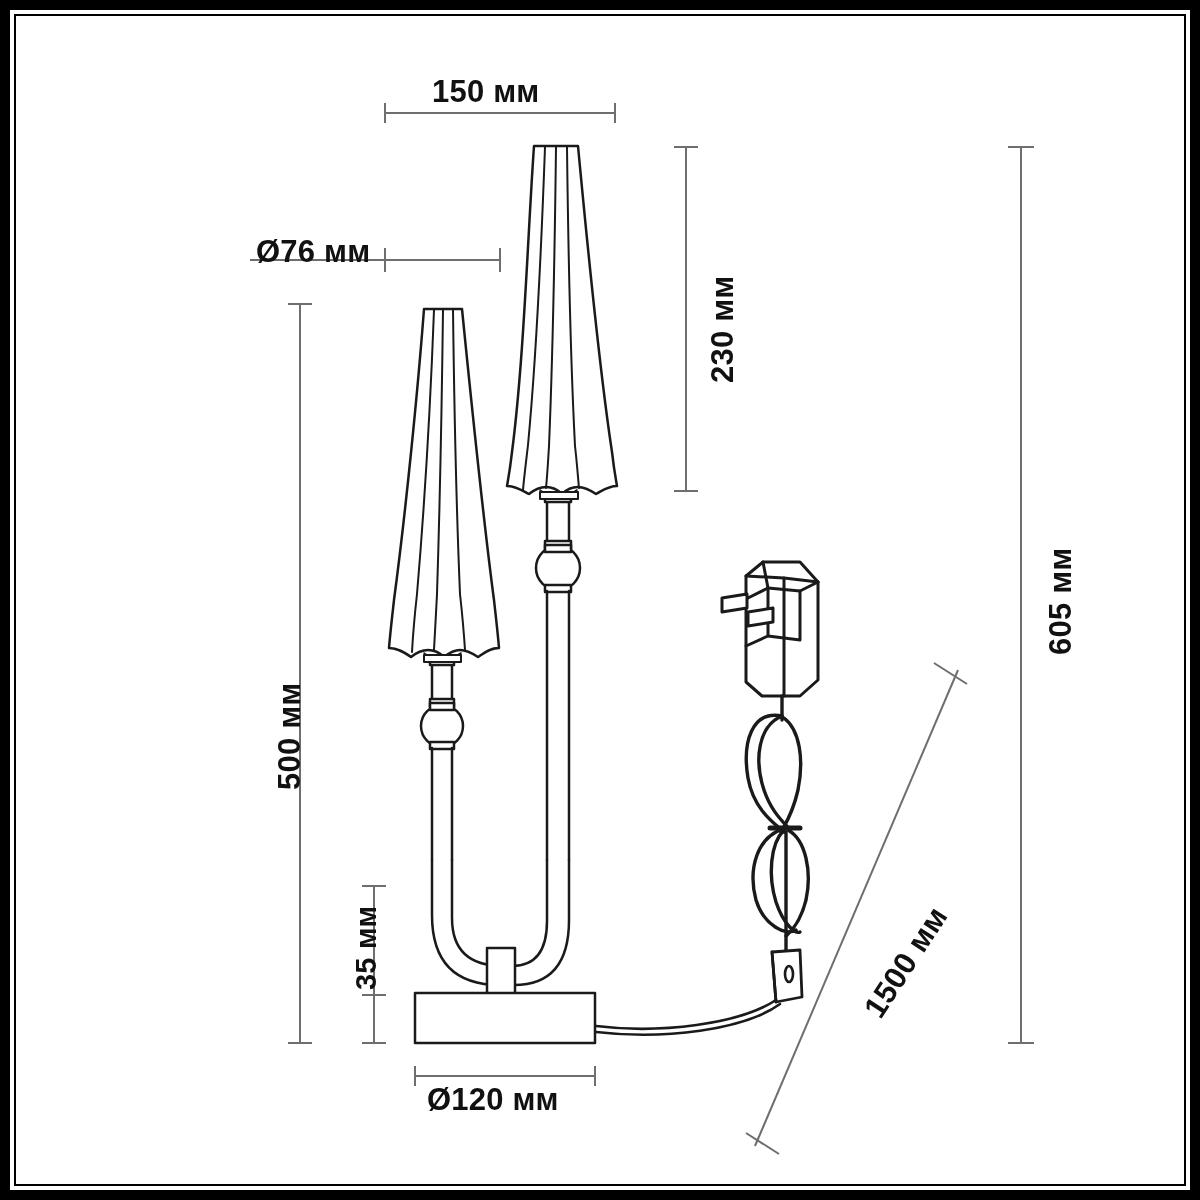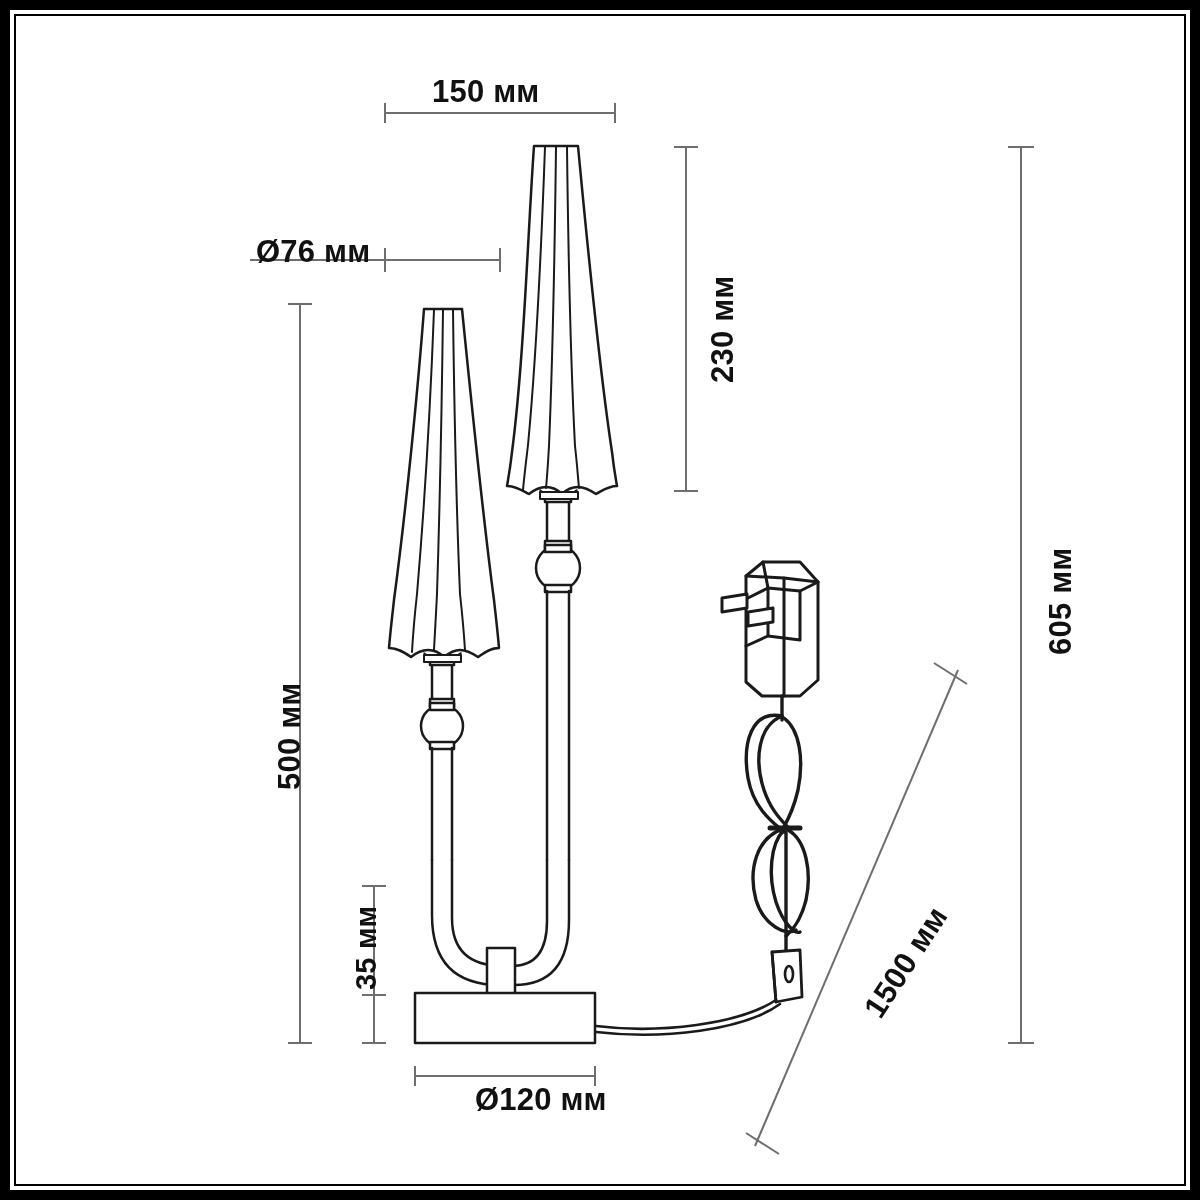--- a/index.html
+++ b/index.html
@@ -41,21 +41,21 @@
   }
   .dim-label {
     position: absolute;
     color: #111111;
     font-family: "Liberation Sans", sans-serif;
     white-space: nowrap;
     letter-spacing: 0.2px;
   }
   .dim-150 { left: 432px; top: 74px; font-size: 31px; font-weight: 700; }
   .dim-76  { left: 256px; top: 222px; font-size: 31px; font-weight: 700; margin-top: 12px; }
-  .dim-120 { left: 427px; top: 1082px; font-size: 31px; font-weight: 700; margin-left: 48px; }
+  .dim-120 { left: 427px; top: 1082px; font-size: 31px; font-weight: 700; }
 
   .rot90 {
     transform: rotate(-90deg);
     transform-origin: left top;
   }
   .dim-500 { left: 272px; top: 790px; font-size: 31px; font-weight: 700; }
   .dim-35  { left: 350px; top: 990px; font-size: 29px; font-weight: 700; }
   .dim-230 { left: 705px; top: 383px; font-size: 31px; font-weight: 700; }
   .dim-605 { left: 1043px; top: 655px; font-size: 31px; font-weight: 700; }
   .dim-1500 {

